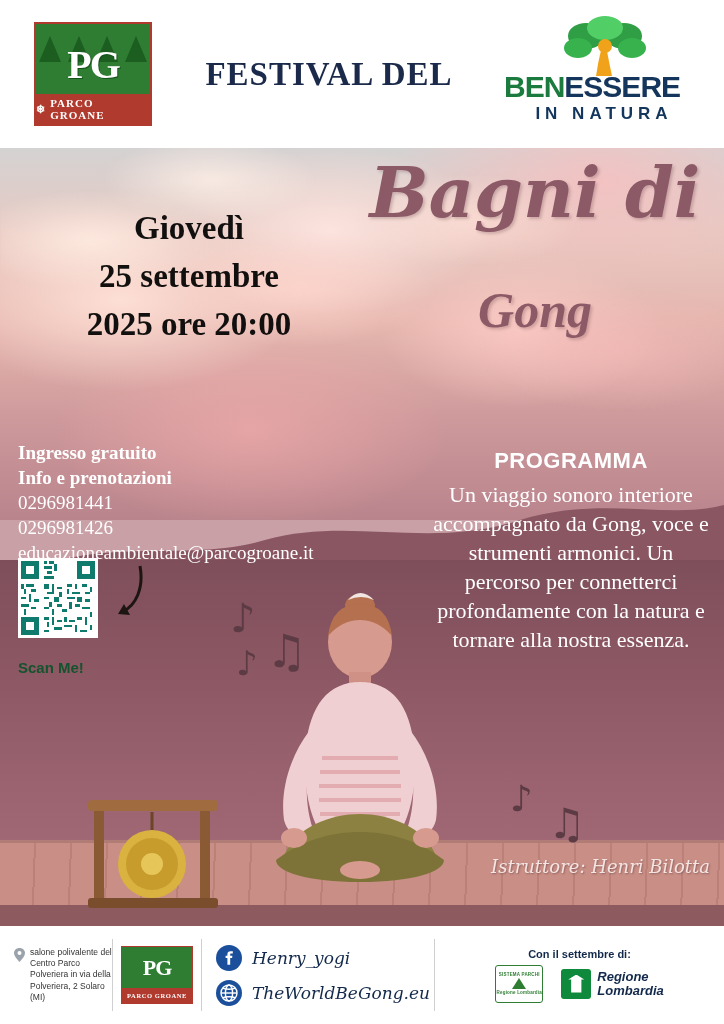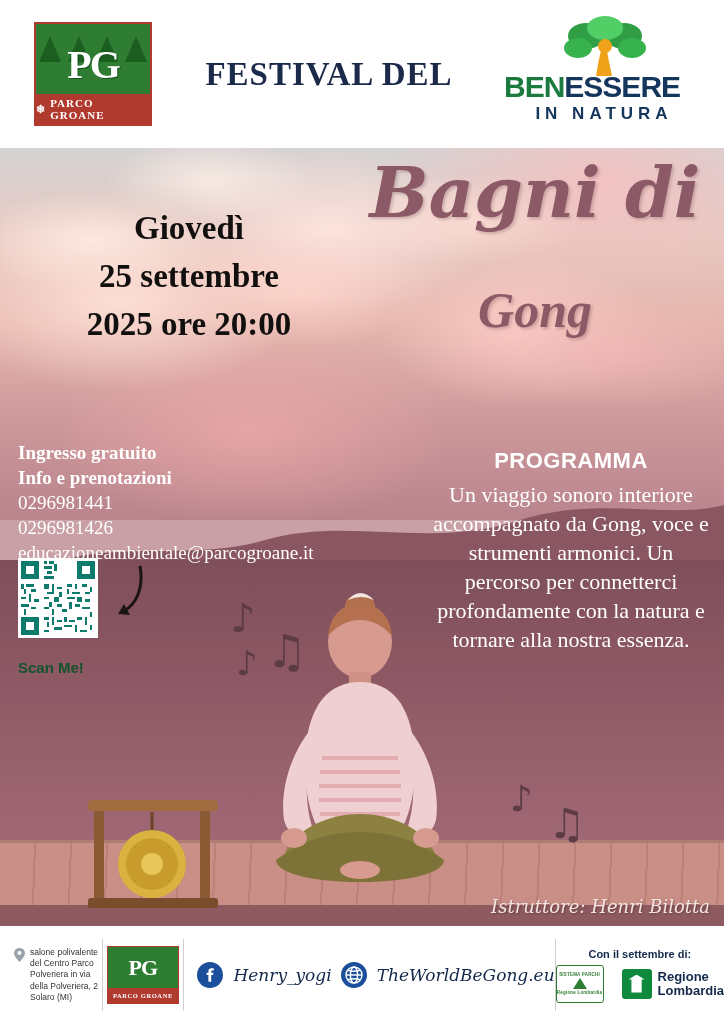--- a/index.html
+++ b/index.html
@@ -160,21 +160,21 @@
     margin:0 0 6px 0;
     font-family:"Liberation Sans", sans-serif;
     font-weight:bold;font-size:22px;letter-spacing:.5px;
   }
   .programma p{
     margin:0;
     font-family:"Liberation Serif", serif;
     font-size:22px;line-height:1.32;
   }
   .istruttore{
-    position:absolute;left:430px;top:896px;width:280px;
+    position:absolute;left:430px;top:856px;width:280px;
     text-align:right;
     color:#f4e4e2;
     font-family:"DejaVu Serif", serif;
     font-style:italic;font-size:18px;
     text-shadow:1px 1px 2px rgba(60,30,35,.4);
   }
   
   .deck{
     position:absolute;left:0;top:840px;width:724px;height:90px;
     background:
@@ -217,21 +217,21 @@
     color:#fff;font-family:"Liberation Serif",serif;font-weight:bold;font-size:22px;
     letter-spacing:-1px;
   }
   .pg-small .b{
     height:15px;background:#b03a2e;color:#fff;
     font-family:"Liberation Serif",serif;font-size:6.5px;font-weight:bold;
     letter-spacing:.6px;display:flex;align-items:center;justify-content:center;
   }
   .socials{
     flex:0 0 232px;padding-left:14px;box-sizing:border-box;
-    display:flex;flex-direction:row;gap:9px;justify-content:center;
+    display:flex;flex-direction:column;gap:9px;justify-content:center;
   }
   .srow{display:flex;align-items:center;gap:10px;}
   .srow .txt{
     font-family:"DejaVu Serif", serif;font-style:italic;
     font-size:17px;color:#13294b;
   }
   .contrib{
     flex:1;display:flex;flex-direction:column;align-items:center;gap:5px;
   }
   .contrib .lbl{
@@ -245,21 +245,21 @@
   .rl .sq{
     width:30px;height:30px;background:#0f8a3c;border-radius:3px;position:relative;
   }
   .rl .sq:before{
     content:"";position:absolute;left:7px;top:6px;width:16px;height:18px;
     background:#fff;
     clip-path:polygon(50% 0,100% 28%,82% 28%,82% 100%,18% 100%,18% 28%,0 28%);
   }
   .rl .nm{
     font-family:"Liberation Sans", sans-serif;font-weight:bold;
-    font-size:13px;line-height:1.05;color:#13294b;
+    font-size:13px;line-height:1.05;color:#13294b;font-style:italic;
   }
   .parks{
     width:46px;height:36px;border:1px solid #2e7d32;border-radius:3px;
     background:#fff;display:flex;flex-direction:column;align-items:center;
     justify-content:center;gap:1px;
   }
   .parks .ln{
     font-family:"Liberation Sans", sans-serif;font-size:4.5px;color:#2e7d32;
     font-weight:bold;letter-spacing:.2px;
   }

